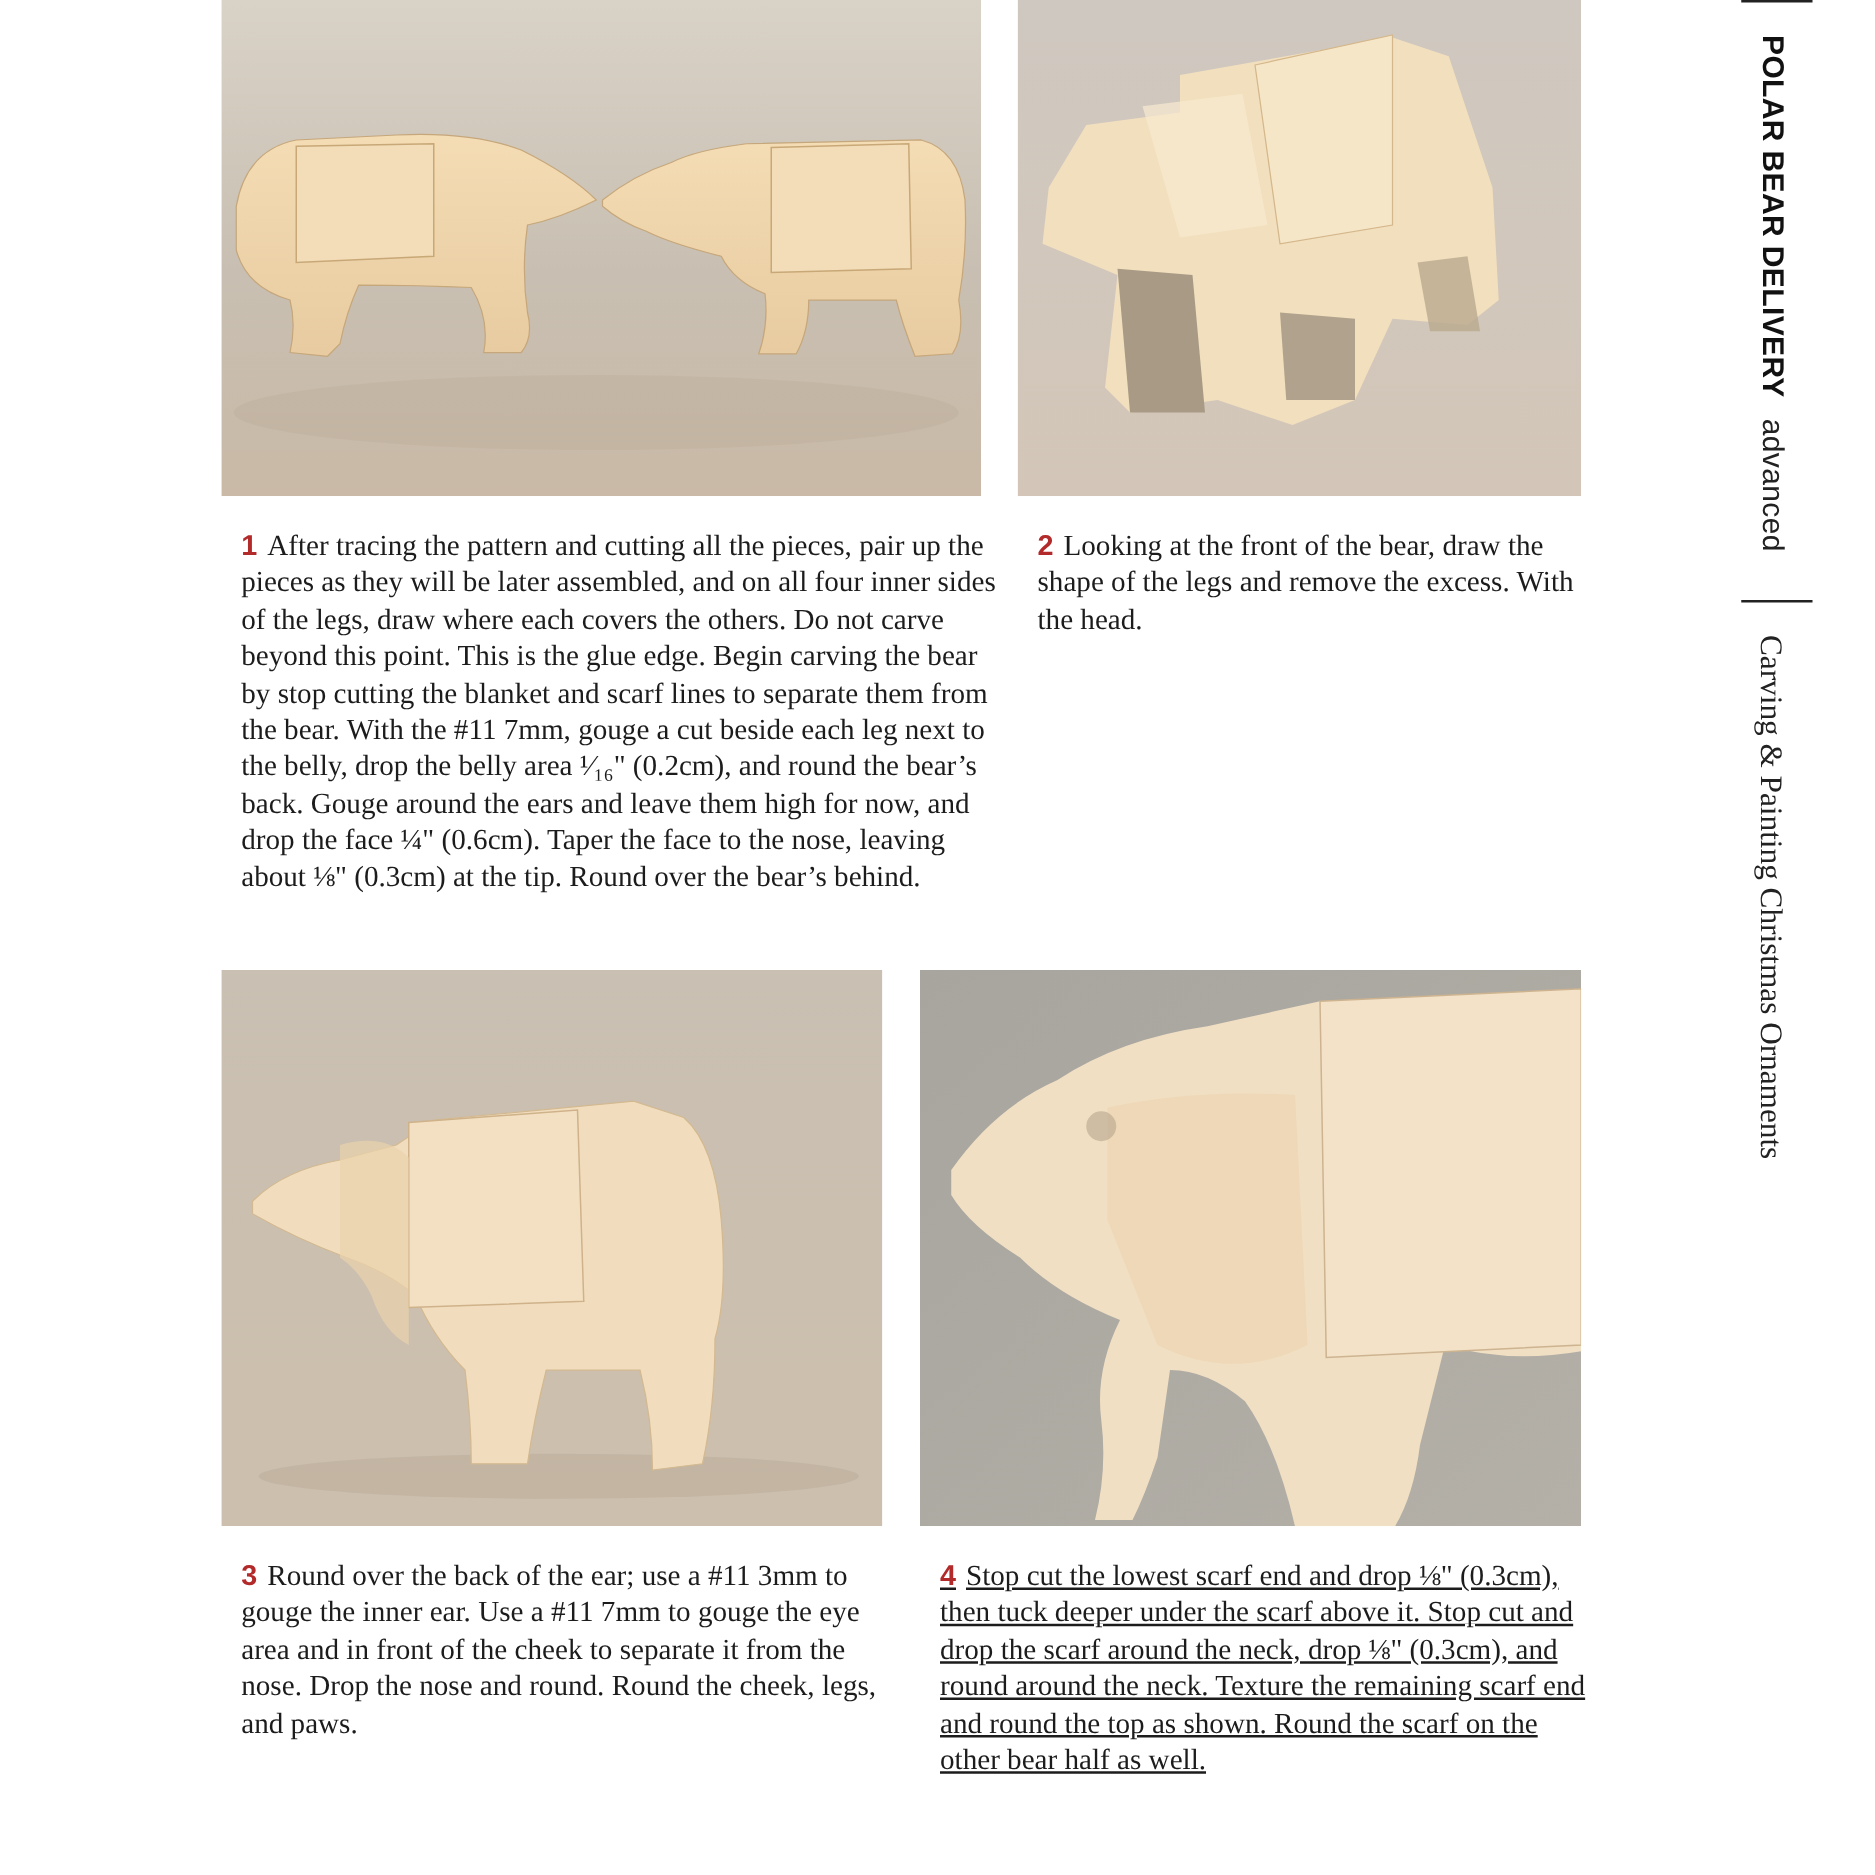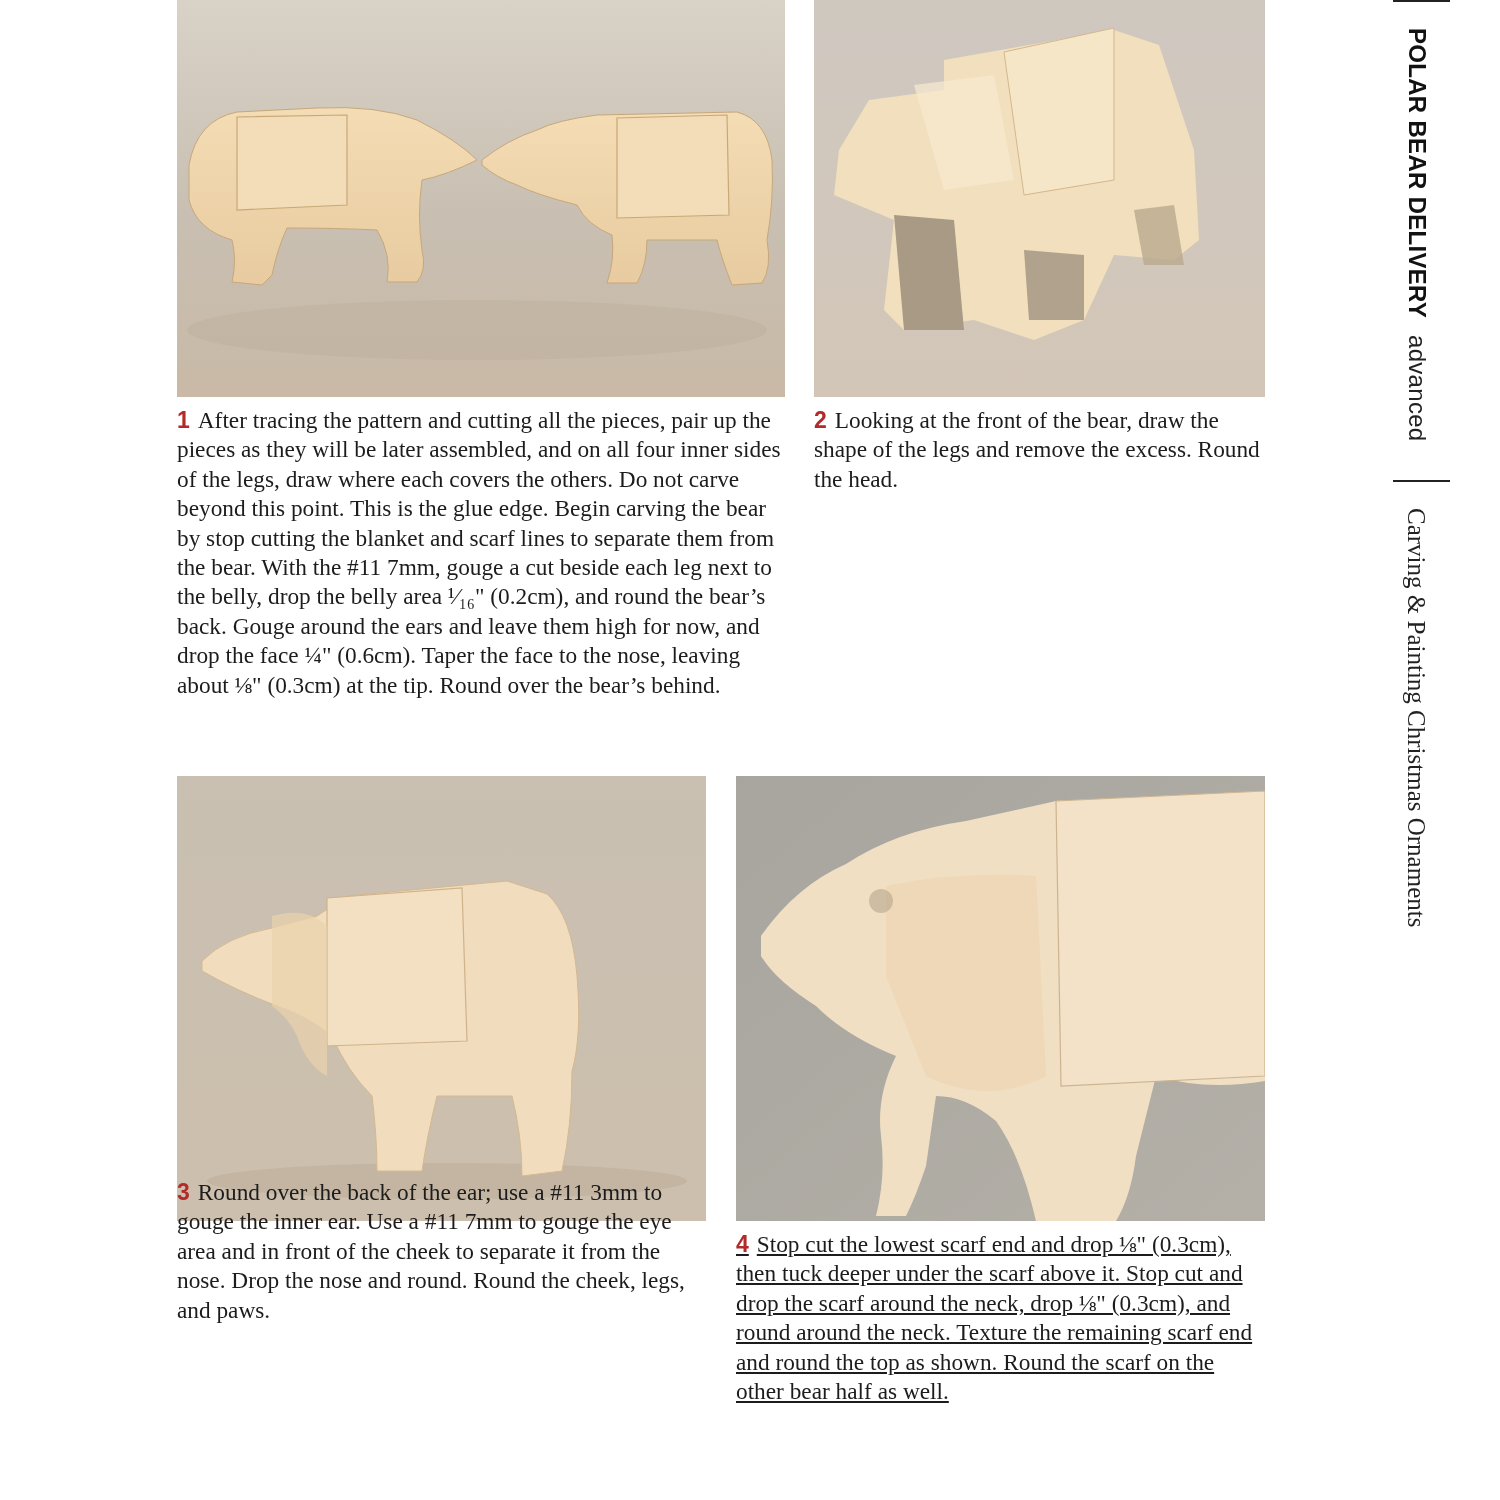--- a/index.html
+++ b/index.html
@@ -24,32 +24,32 @@
     #photo-1 { left: 177px; top: 0px; width: 608px; height: 397px; }
     #photo-2 { left: 814px; top: 0px; width: 451px; height: 397px; }
     #photo-3 { left: 177px; top: 776px; width: 529px; height: 445px; }
     #photo-4 { left: 736px; top: 776px; width: 529px; height: 445px; }
 
     .caption {
       position: absolute;
       font-size: 23.3px;
       line-height: 29.4px;
       color: #1c1c1c;
-      margin: 0;
+      margin: 16px;
     }
     .caption .step-num {
       font-family: "Liberation Sans", "DejaVu Sans", sans-serif;
       font-weight: 700;
       color: #b22a2a;
       font-size: 23px;
       margin-right: 8px;
     }
     #caption-1 { left: 177px; top: 406px; width: 612px; }
     #caption-2 { left: 814px; top: 406px; width: 450px; }
-    #caption-3 { left: 177px; top: 1178px; width: 533px; }
+    #caption-3 { left: 177px; top: 1230px; width: 533px; }
     #caption-4 { left: 736px; top: 1230px; width: 520px; text-decoration: underline; }
 
     .rule-h {
       position: absolute;
       height: 1.5px;
       background: #222;
     }
     #top-rule { left: 1393px; top: 0px; width: 57px; }
     #mid-rule { left: 1393px; top: 480px; width: 57px; }
 
@@ -149,21 +149,21 @@
     <rect width="529" height="445" fill="url(#bg4)"></rect>
     <path d="M25 160 Q60 110 110 88 Q160 55 230 45 L320 25 L529 15 L529 305 Q470 315 420 300 L400 380 Q395 420 380 445 L300 445 Q285 380 260 345 Q230 320 200 320 L190 390 Q180 420 170 440 L140 440 Q150 400 145 360 Q140 320 160 280 Q110 260 80 230 Q40 205 25 180 Z" fill="#f1dfc3"></path>
     <path d="M320 25 L529 15 L529 300 L325 310 Z" fill="#f3e2c7" stroke="#cdb390" stroke-width="1.2"></path>
     <path d="M150 110 Q220 95 300 100 L310 300 Q250 330 190 300 Q170 250 150 200 Z" fill="#ecd6b3" opacity="0.75"></path>
     <circle cx="145" cy="125" r="12" fill="#b7a68d" opacity="0.6"></circle>
   </svg>
 </div>
 
 <p class="caption" id="caption-1"><span class="step-num">1</span><span>After tracing the pattern and cutting all the pieces, pair up the pieces as they will be later assembled, and on all four inner sides of the legs, draw where each covers the others. Do not carve beyond this point. This is the glue edge. Begin carving the bear by stop cutting the blanket and scarf lines to separate them from the bear. With the #11 7mm, gouge a cut beside each leg next to the belly, drop the belly area ¹⁄₁₆" (0.2cm), and round the bear’s back. Gouge around the ears and leave them high for now, and drop the face ¼" (0.6cm). Taper the face to the nose, leaving about ⅛" (0.3cm) at the tip. Round over the bear’s behind.</span></p>
 
-<p class="caption" id="caption-2"><span class="step-num">2</span><span>Looking at the front of the bear, draw the shape of the legs and remove the excess. Round the head.</span></p>
+<p class="caption" id="caption-2"><span class="step-num">2</span><span>Looking at the front of the bear, draw the shape of the legs and remove the excess. With the head.</span></p>
 
 <p class="caption" id="caption-3"><span class="step-num">3</span><span>Round over the back of the ear; use a #11 3mm to gouge the inner ear. Use a #11 7mm to gouge the eye area and in front of the cheek to separate it from the nose. Drop the nose and round. Round the cheek, legs, and paws.</span></p>
 
 <p class="caption" id="caption-4"><span class="step-num">4</span><span>Stop cut the lowest scarf end and drop ⅛" (0.3cm), then tuck deeper under the scarf above it. Stop cut and drop the scarf around the neck, drop ⅛" (0.3cm), and round around the neck. Texture the remaining scarf end and round the top as shown. Round the scarf on the other bear half as well.</span></p>
 
 <div class="rule-h" id="top-rule"></div>
 <div class="vertical" id="running-title">
   <span class="title-bold">POLAR BEAR DELIVERY</span>
   <span class="title-level">advanced</span>
 </div>

